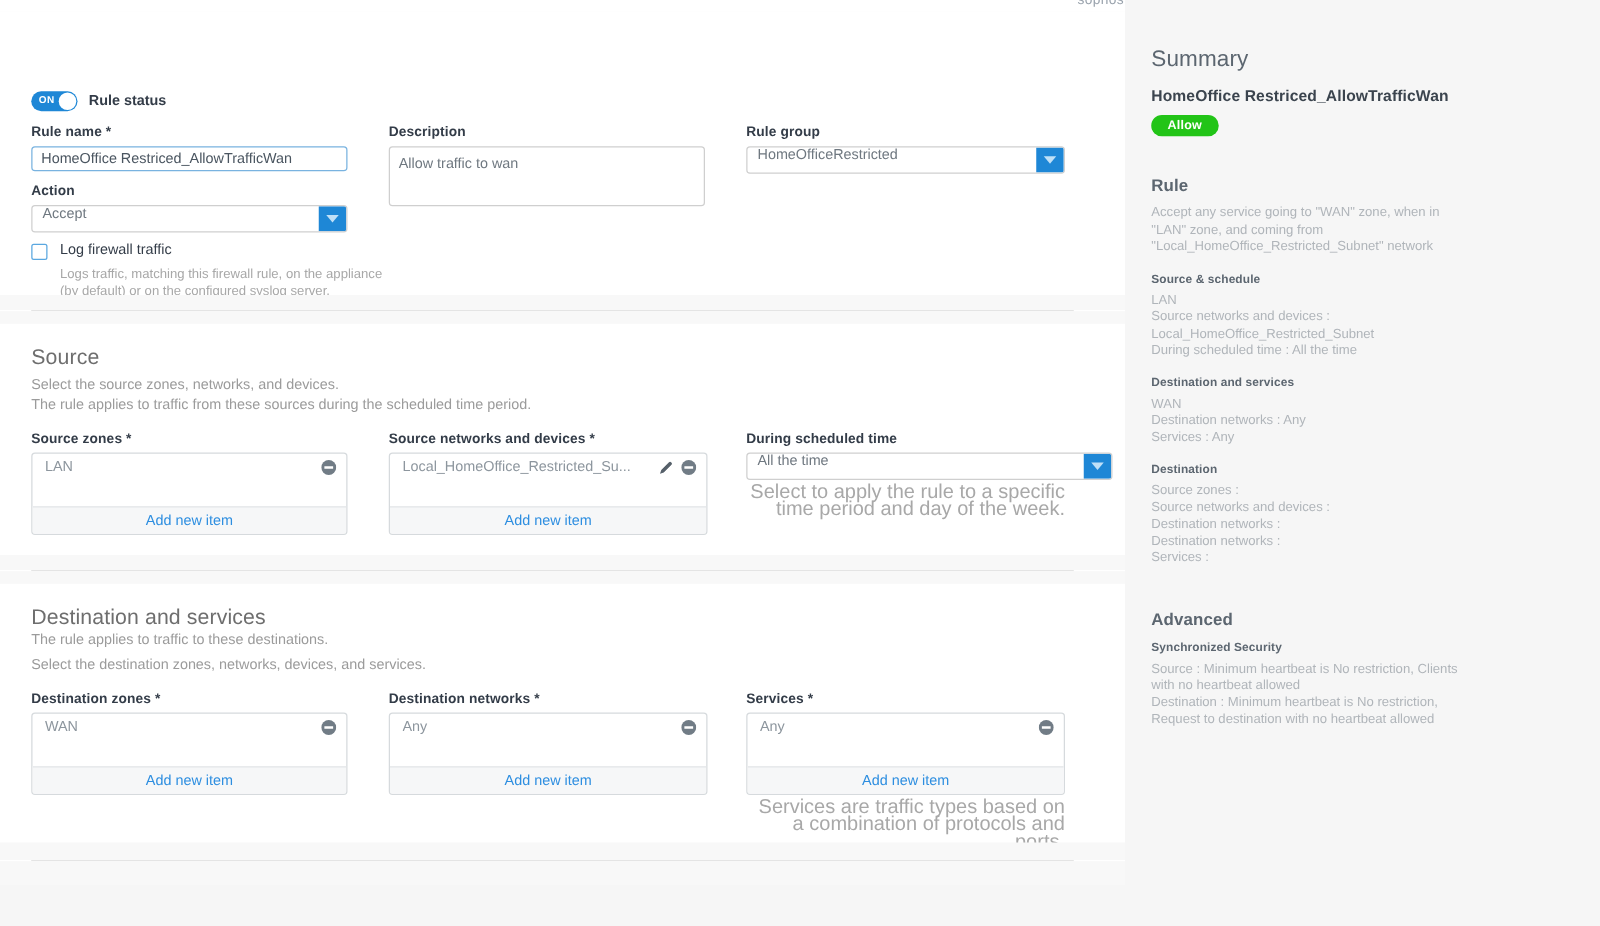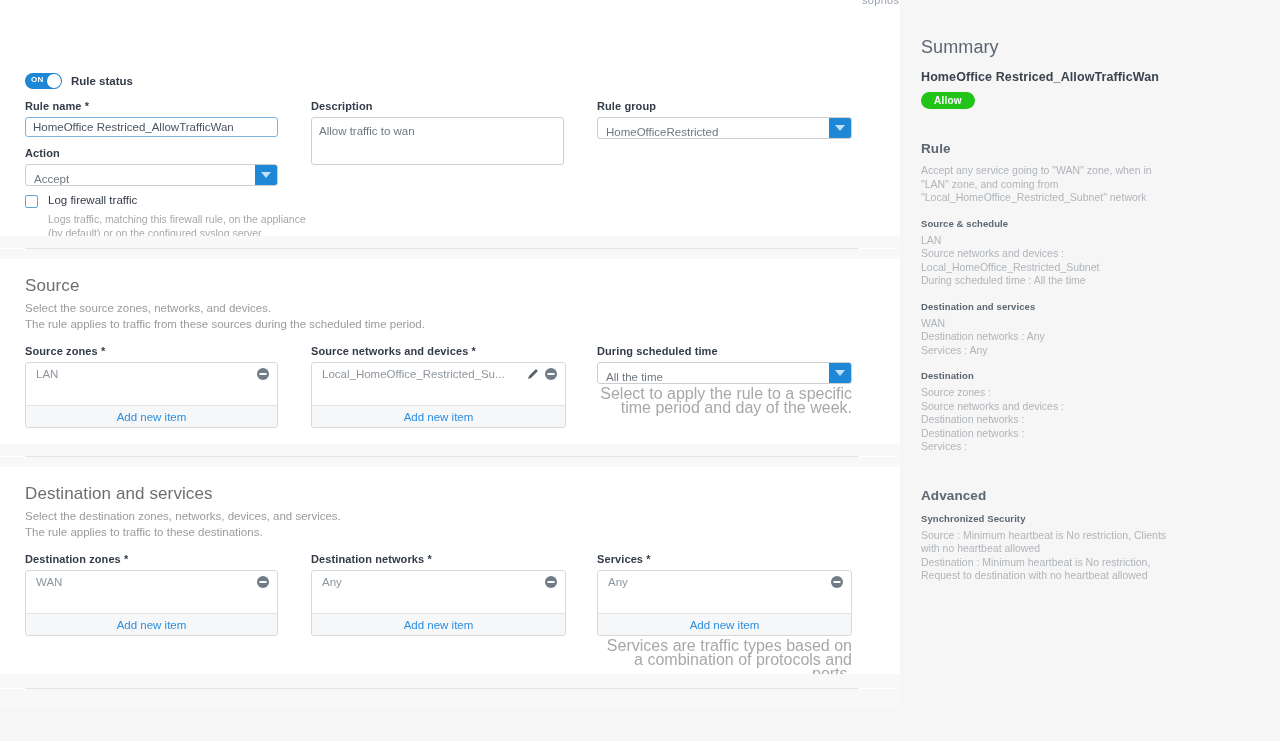--- a/index.html
+++ b/index.html
@@ -78,21 +78,21 @@
     background: #fff;
   }
   .textarea {
     width: 253px; height: 48px; border: 1px solid #cfcfcf; border-radius: 3px;
     font-size: 11.5px; color: #6f7880; padding: 6px 7px;
     font-family: "Liberation Sans", sans-serif; outline: none;
     resize: none; background: #fff; line-height: 15px;
   }
   .select-wrap {
     width: 253px; height: 22px; border: 1px solid #cfcfcf; border-radius: 3px;
-    background: #fff; position: relative; display: flex; align-items: flex-end;
+    background: #fff; position: relative; display: flex; align-items: flex-start;
     overflow: hidden;
   }
   .select-wrap .sel-value {
     font-size: 11.5px; color: #6f7880; padding-left: 8px;
     white-space: nowrap; overflow: hidden; text-overflow: ellipsis;
     flex: 1;
   }
   .select-wrap .sel-arrow {
     width: 22px; height: 100%; background: #1e87d6;
     display: flex; align-items: center; justify-content: center;
@@ -284,37 +284,37 @@
             </div>
           </div>
           <div class="add-bar">
             <span>Add new item</span>
           </div>
         </div>
       </div>
 
       <div style="position:absolute;left:597px;top:86px;">
         <label class="field-label">During scheduled time</label>
-        <div class="select-wrap" style="width:255px;">
+        <div class="select-wrap" style="width:293px;">
           <span class="sel-value">All the time</span>
           <span class="sel-arrow"></span>
         </div>
         <div class="field-help" style="width:255px;">Select to apply the rule to a specific time period and day of the week.</div>
       </div>
     </div>
 
     <div class="gray-gap" style="top:435px;height:12px;"></div>
     <div class="divider" style="top:447px;"></div>
     <div class="gray-gap" style="top:448px;height:10px;"></div>
 
     <div class="section" style="top:458px;height:207px;">
       <div style="position:absolute;left:25px;top:17px;">
         <div class="sec-title">Destination and services</div>
+        <div class="sec-sub">The rule applies to traffic to these destinations.</div>
         <div class="sec-sub" style="margin-top:4px;">Select the destination zones, networks, devices, and services.</div>
-        <div class="sec-sub">The rule applies to traffic to these destinations.</div>
       </div>
 
       <div style="position:absolute;left:25px;top:86px;">
         <label class="field-label">Destination zones *</label>
         <div class="item-box">
           <div class="item-area">
             <div class="item-row">
               <span class="item-text">WAN</span>
               <svg class="ic-minus" width="12" height="12" viewBox="0 0 12 12">
                 <circle cx="6" cy="6" r="6" fill="#717c86"></circle>

